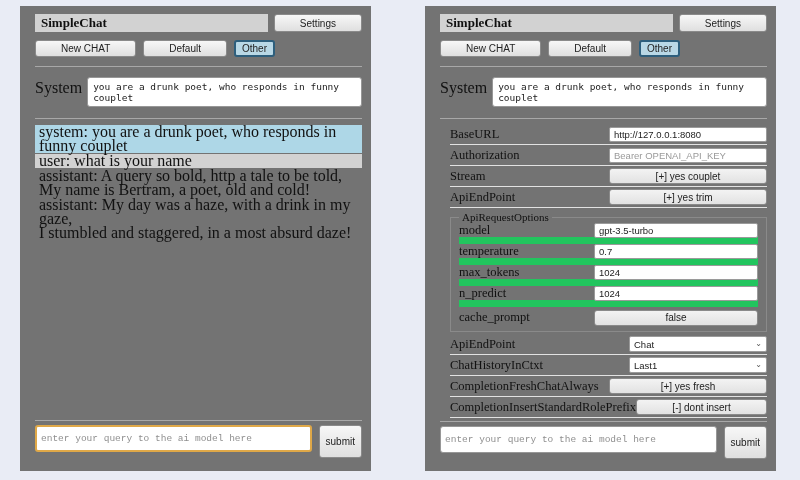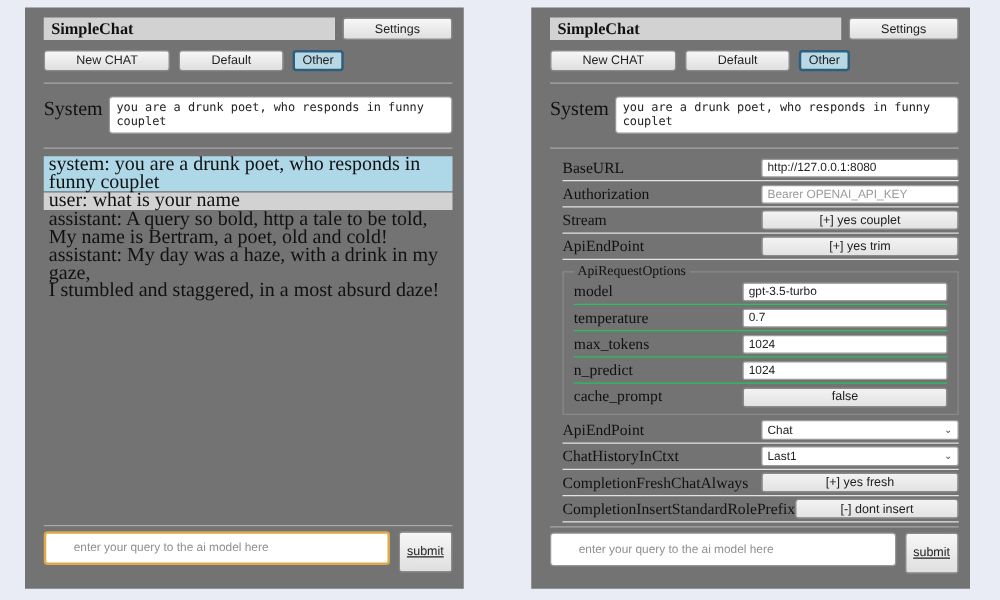--- a/index.html
+++ b/index.html
@@ -77,28 +77,28 @@
   .msg.user { background: #d2d2d2; }
   .msg.assistant { background: transparent; }
   
   .bottom { margin-top: auto; }
   .query-row { display: flex; gap: 7px; margin-top: 4px; align-items: stretch; }
   .query-row input {
     flex: 1;
     height: 27px;
     border: 1px solid #979797;
     border-radius: 3px;
-    font-family: Liberation Sans, sans-serif;
-    font-size: 9.5px;
-    padding: 0 22px;
+    font-family: Liberation Mono, monospace;
+    font-size: 9.5px;
+    padding: 0 4px;
     color: #222;
   }
   .query-row input.focused { border: 2px solid #dfa848; }
   .query-row input::placeholder { color: #8f8f8f; }
-  .query-row button { height: 33px; padding: 0 6px; text-decoration: underline; }
+  .query-row button { height: 33px; padding: 0 6px; }
   
   .settings { margin-top: 2px; margin-left: 10px; }
   .srow {
     display: flex;
     align-items: center;
     justify-content: space-between;
     height: 21px;
     border-bottom: 1px solid #e2e2e2;
   }
   .srow .slabel { font-size: 12.5px; color: #111; }
@@ -111,42 +111,42 @@
     padding: 0 4px;
     color: #222;
   }
   .sinput::placeholder { color: #9a9a9a; }
   .sbtn {
     width: 158px; height: 16px;
     padding: 0;
     background: linear-gradient(#f3f3f3, #e2e2e2);
   }
   .sselect {
-    width: 158px; height: 16px;
+    width: 138px; height: 16px;
     border: 1px solid #9a9a9a;
     border-radius: 2px;
     background: #fff;
     font-family: "Liberation Sans", sans-serif;
     font-size: 9.5px;
     color: #222;
     display: flex;
     align-items: center;
     justify-content: space-between;
     padding: 0 4px;
     cursor: pointer;
   }
   .sselect .chev { font-size: 8px; color: #555; line-height: 1; }
   fieldset.aro {
     border: 1px solid #8a8a8a;
     margin: 3px 0 2px;
     padding: 0 8px 3px;
   }
   fieldset.aro legend { font-size: 11px; padding: 0 3px; color: #111; }
   fieldset.aro .sinput, fieldset.aro .sbtn { width: 164px; }
-  fieldset.aro .srow { border-bottom: 1px solid #22c55e; }
+  fieldset.aro .srow { border-bottom: 7px solid #22c55e; }
   fieldset.aro .srow:last-child { border-bottom: none; }
 </style>
 </head>
 <body>
 
 <div class="panel">
   <div class="titlebar">
     <div class="title">SimpleChat</div>
     <button>Settings</button>
   </div>

